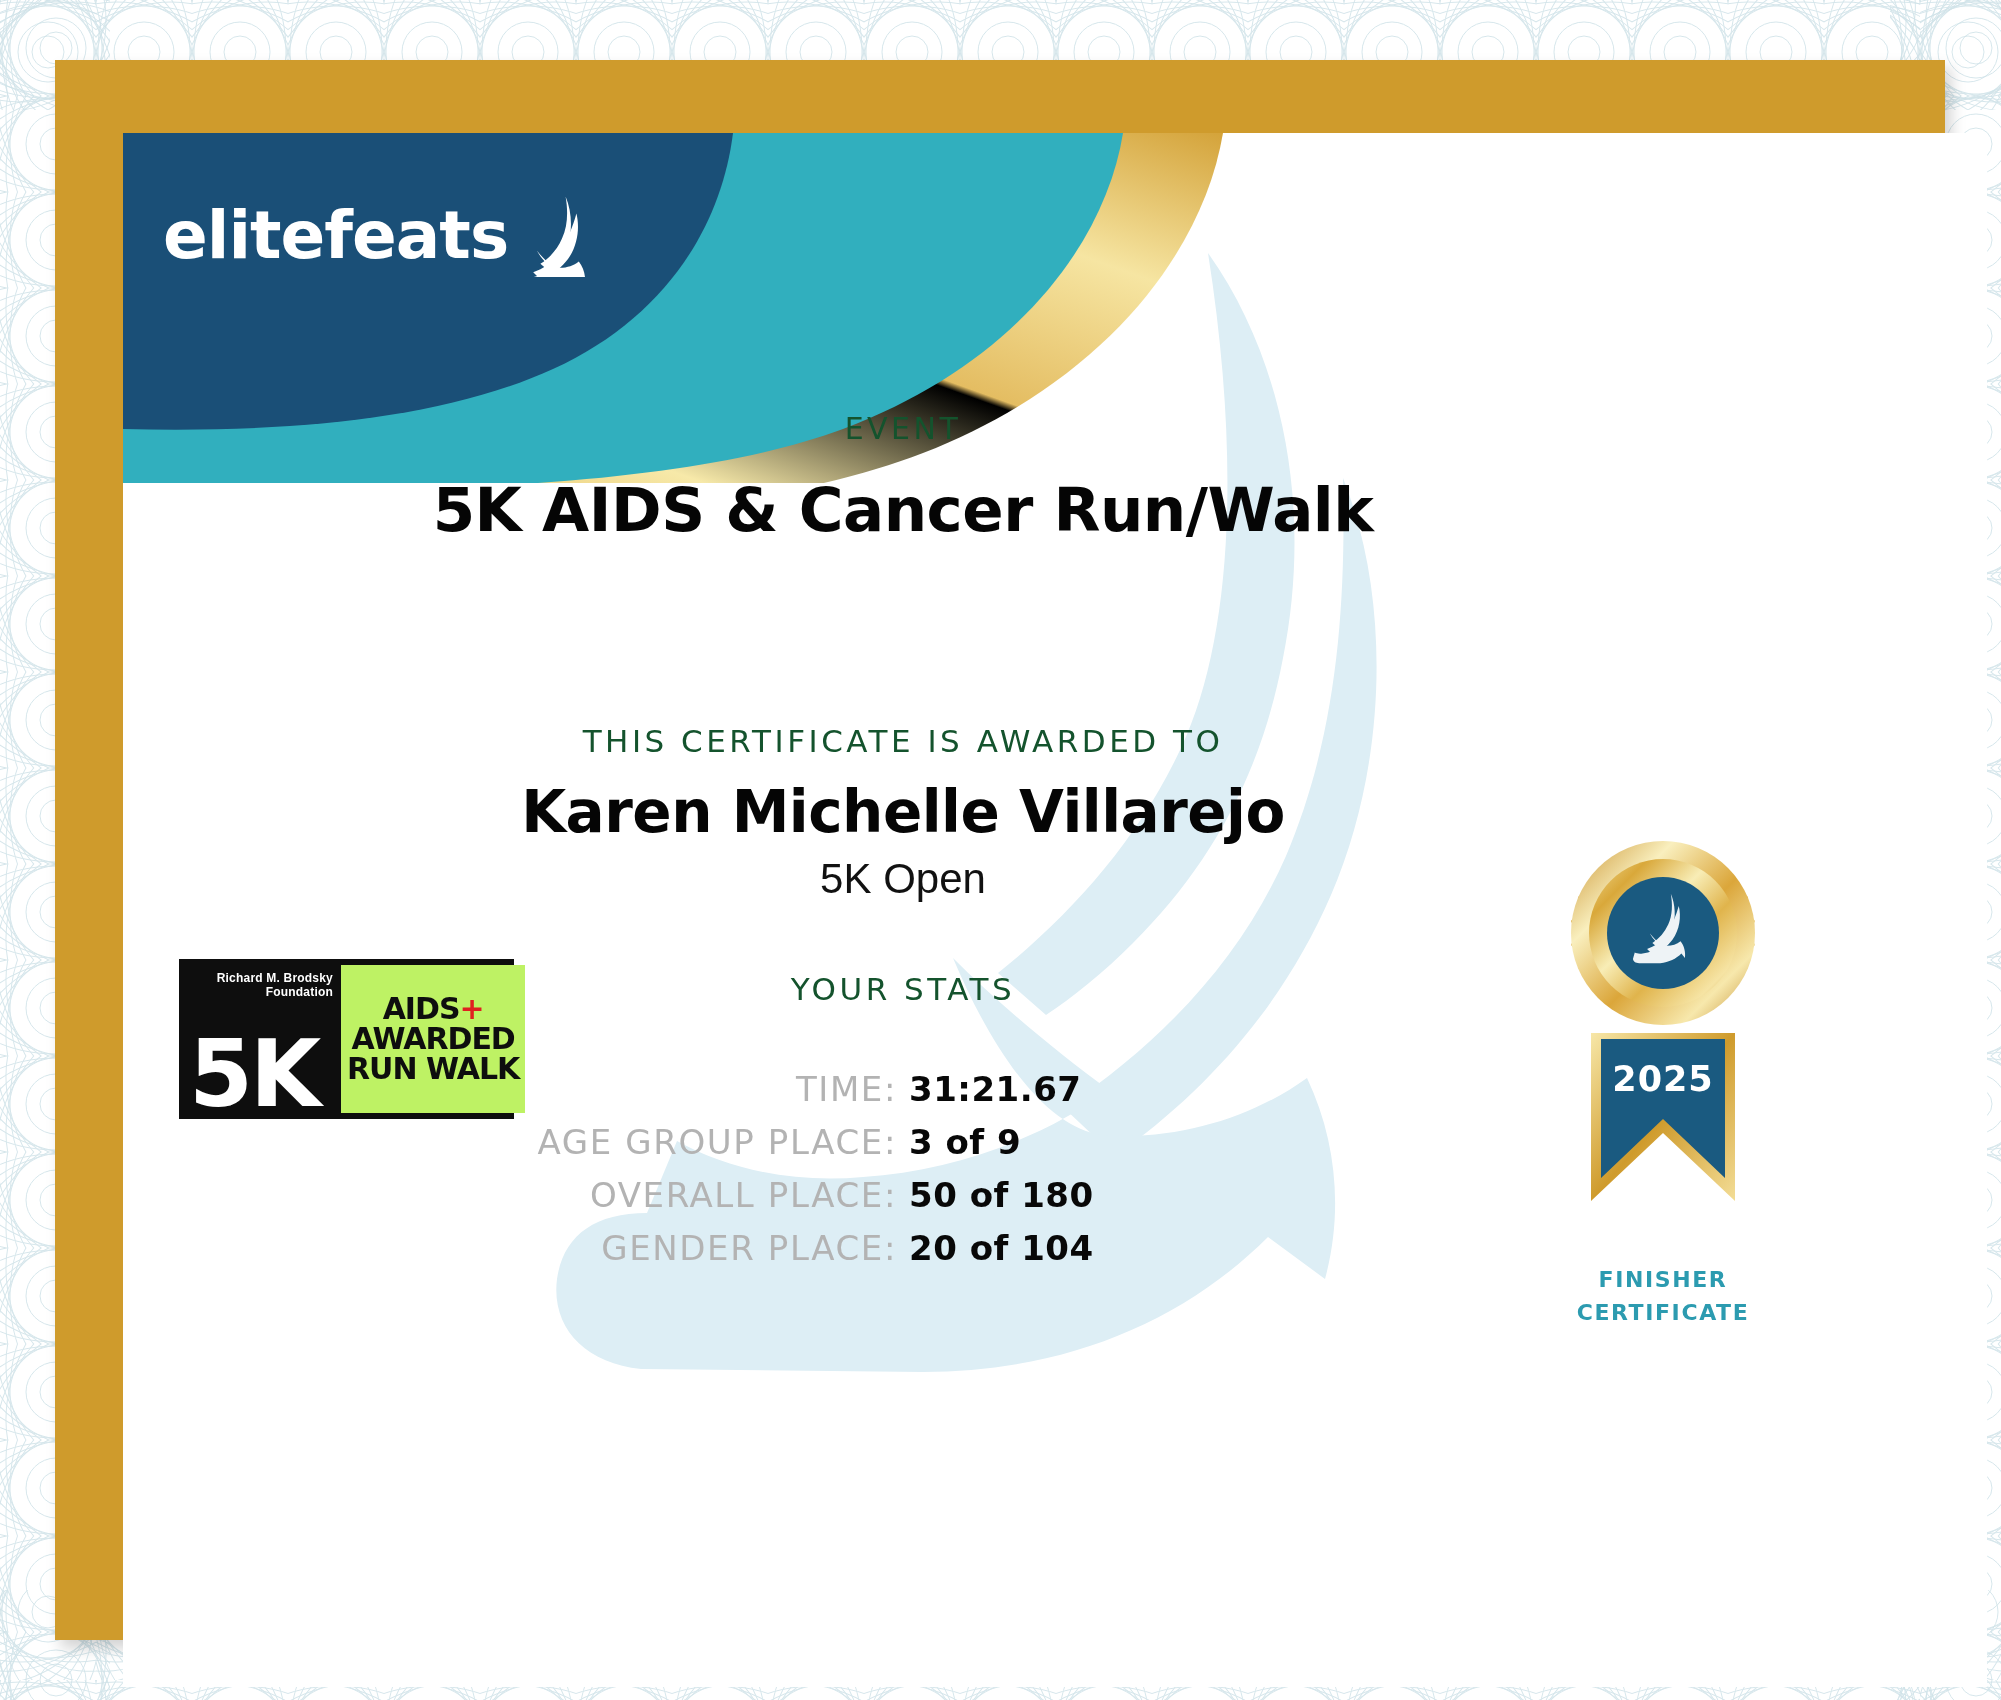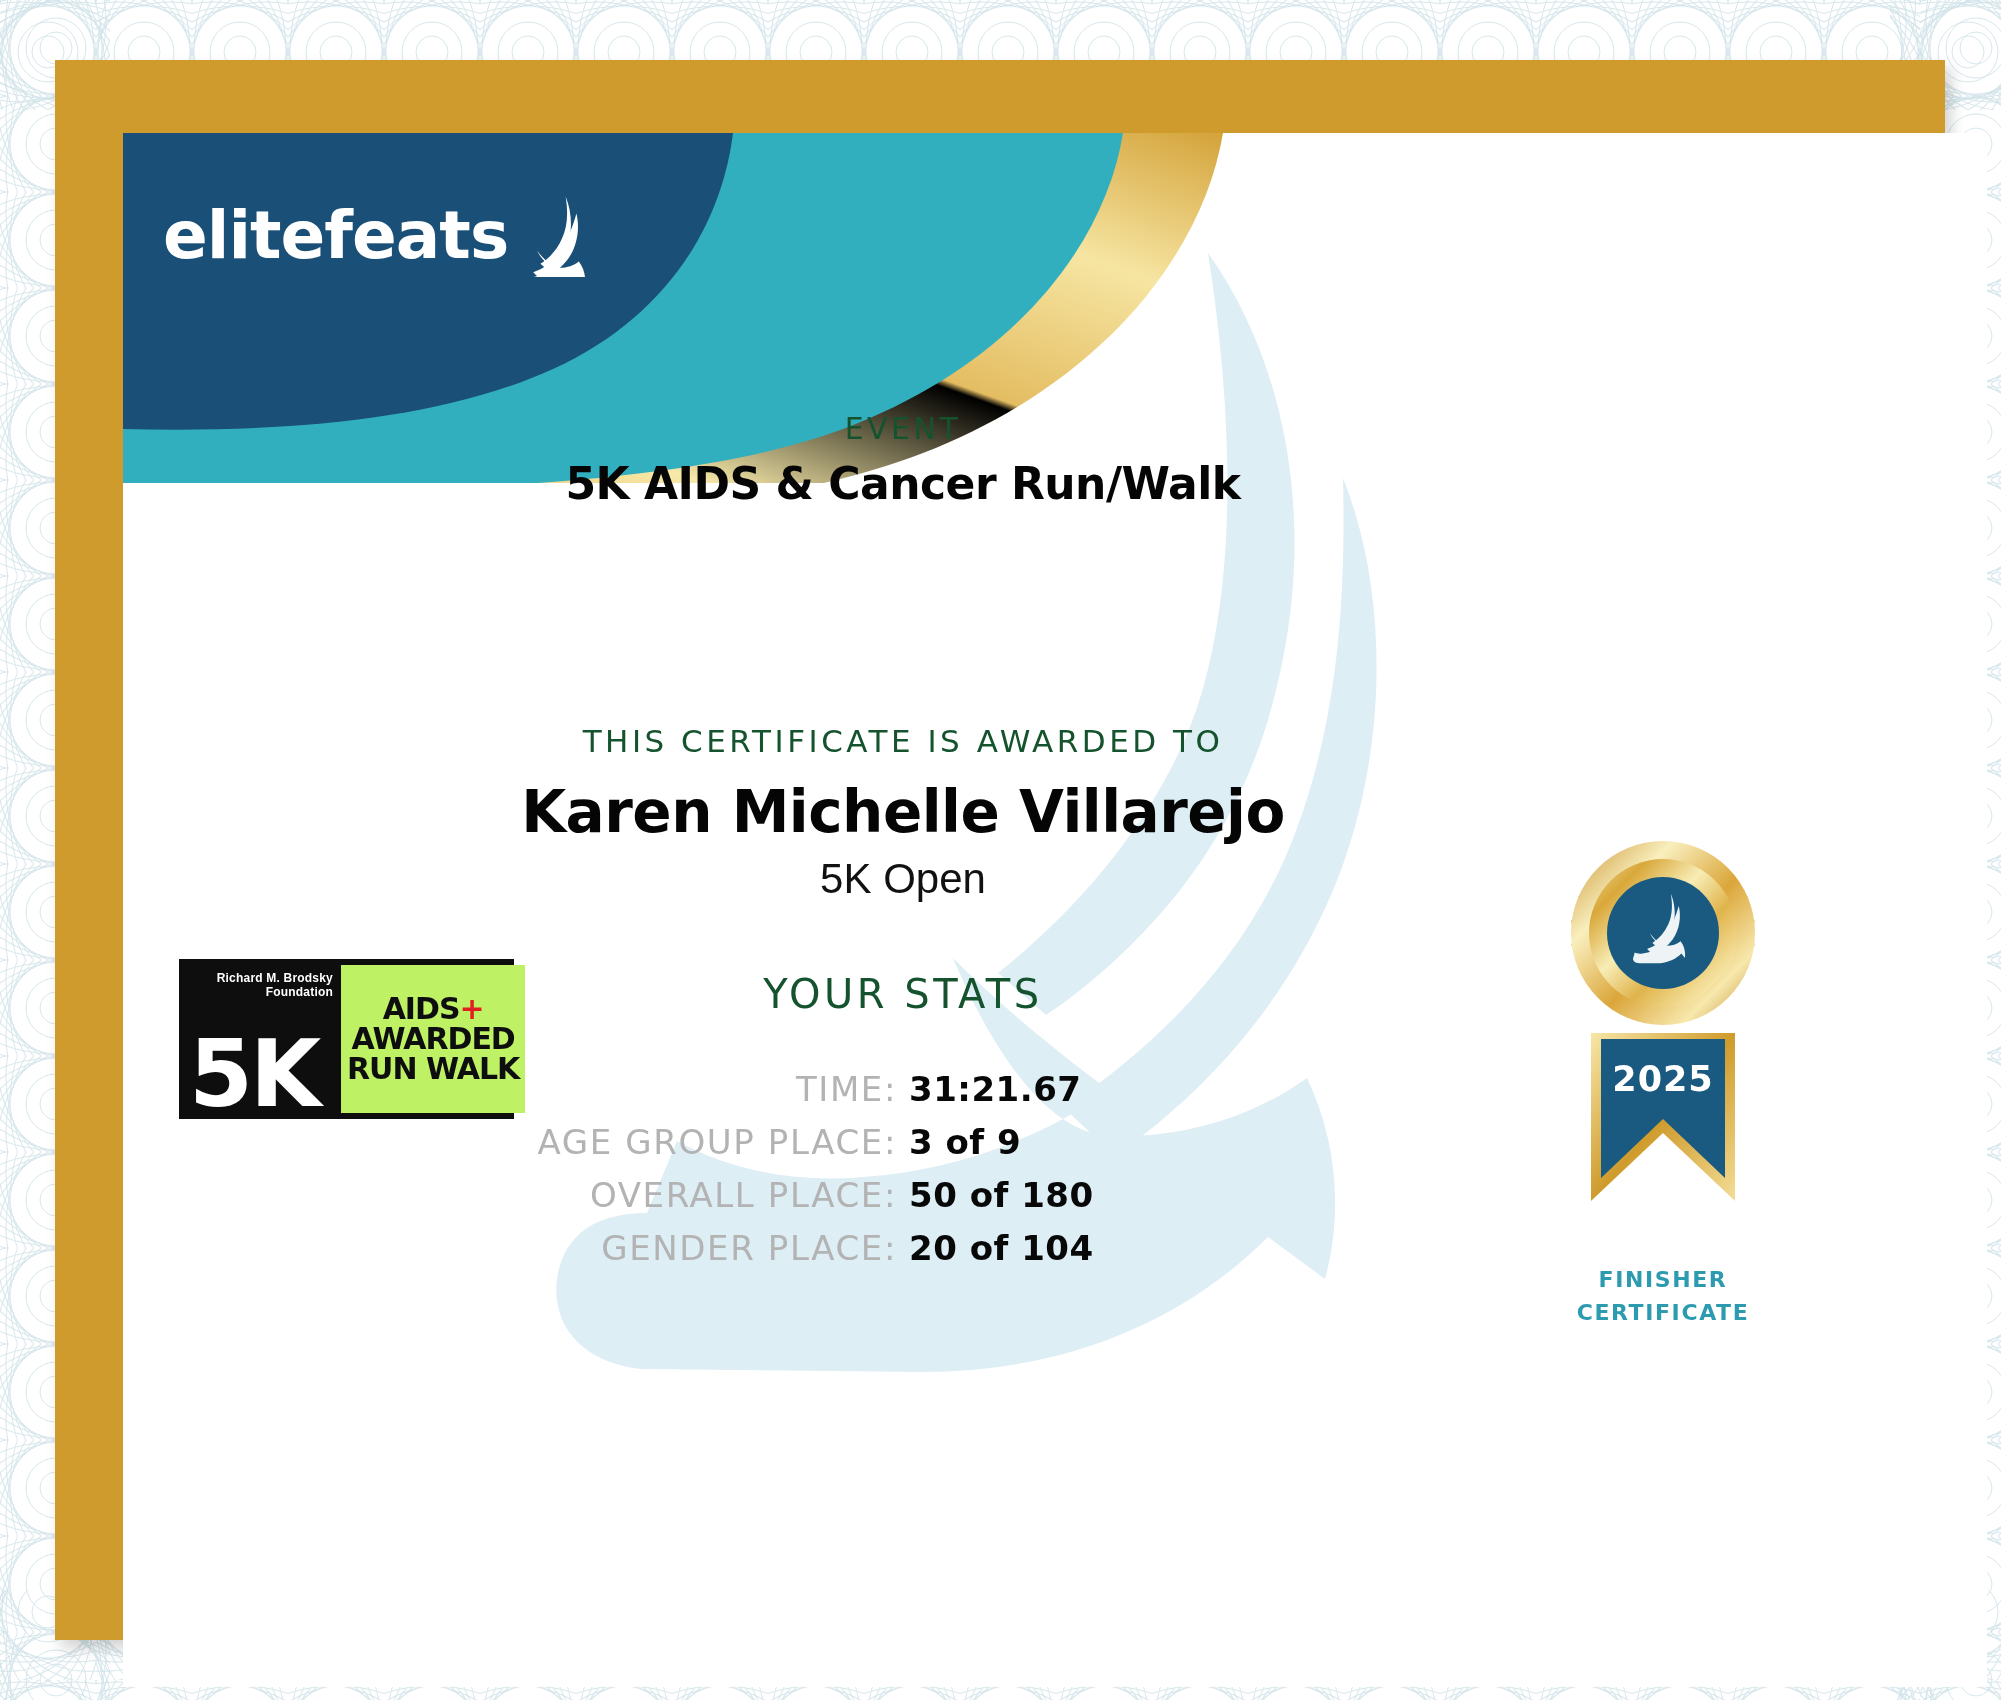--- a/index.html
+++ b/index.html
@@ -101,25 +101,25 @@
     letter-spacing: 3.5px;
     font-weight: 400;
   }
   .headline {
     font-family: "DejaVu Sans", sans-serif;
     color: #050505;
     font-weight: 700;
     letter-spacing: -0.5px;
   }
   #event-label   { top: 278px; }
-  #event-title   { top: 325px; font-size: 44px; }
+  #event-title   { top: 341px; font-size: 61px; }
   #awarded-label { top: 590px; font-size: 31px; letter-spacing: 3.5px; }
   #athlete-name  { top: 645px; font-size: 58px; }
   #division      { top: 722px; font-size: 42px; font-weight: 400; color: #111; font-family: "Liberation Sans", sans-serif; }
-  #stats-label   { top: 838px; font-size: 40px; letter-spacing: 3.5px; }
+  #stats-label   { top: 838px; font-size: 31px; letter-spacing: 3.5px; }
 
   
   #stats {
     position: absolute;
     top: 936px;
     left: 0;
     width: 1560px;
   }
   .stat-row {
     display: flex;

